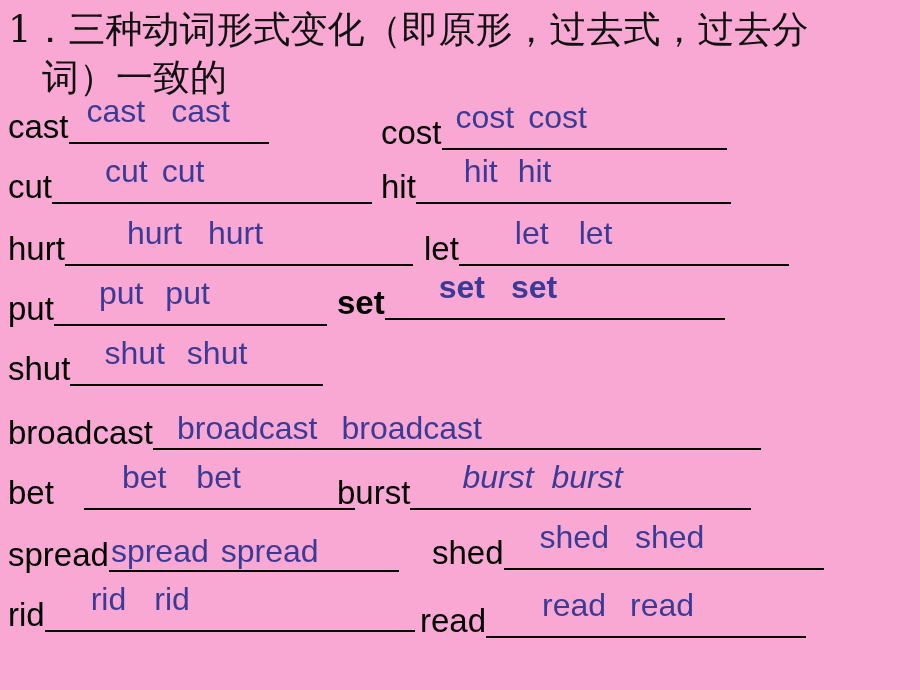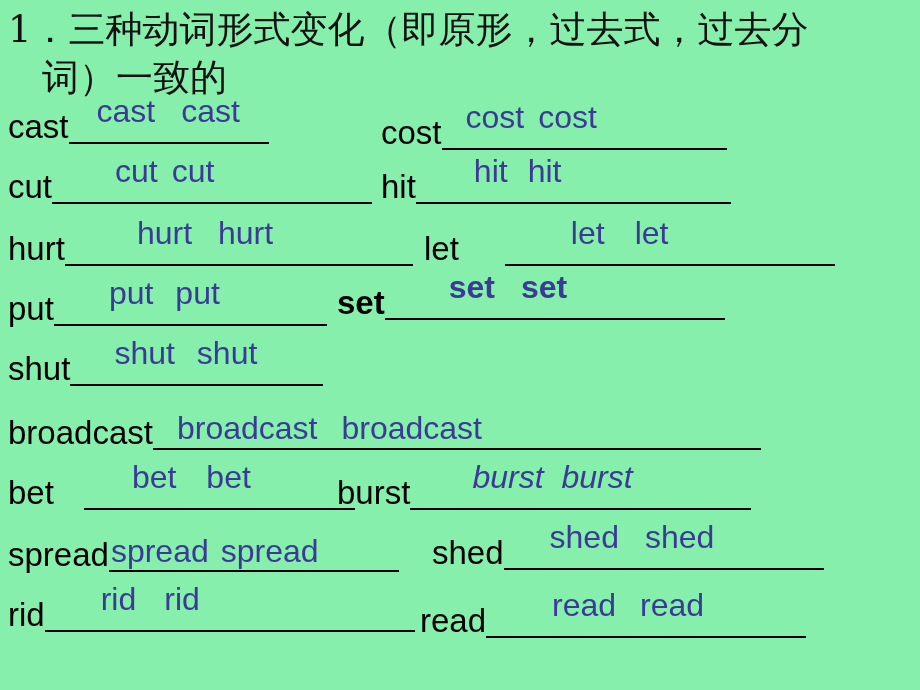--- a/index.html
+++ b/index.html
@@ -12,21 +12,21 @@
     height: 690px;
     overflow: hidden;
     font-family: "Liberation Sans", "DejaVu Sans", sans-serif;
     color: #000000;
   }
 
   #slide {
     position: relative;
     width: 920px;
     height: 690px;
-    background: #86efac;
+    background: #f9a8d4;
   }
 
   
   .title-block {
     position: absolute;
     left: 8px;
     top: 6px;
     width: 904px;
   }
   .title-line {
@@ -71,21 +71,21 @@
   .answer {
     position: absolute;
     bottom: 1px;
     white-space: nowrap;
     color: #3b3b96;
     font-size: 32px;
     line-height: 33px;
     font-family: "Liberation Sans", "DejaVu Sans", sans-serif;
   }
   .answer .w2 { padding-left: 26px; }
-  .answer.raise-lg { bottom: 14px; margin-left: 10px; }
+  .answer.raise-lg { bottom: 14px; }
   .answer.flat { bottom: 0px; }
 </style>
 </head>
 <body>
 
 <div id="slide">
 
   <div class="title-block">
     <div class="title-line">1．三种动词形式变化（即原形，过去式，过去分</div>
     <div class="title-line indent">词）一致的</div>
@@ -123,21 +123,21 @@
       </div>
     </div>
 
     <div class="verb-row">
       <div class="cell" style="left:8px; top:10px;">
         <span class="prompt">hurt</span>
         <span class="blank" style="width:348px;">
           <span class="answer raise-lg" style="left:62px;"><span>hurt</span><span class="w2" style="padding-left:26px;">hurt</span></span>
         </span>
       </div>
-      <div class="cell" style="left:424px; top:10px;gap:46px;">
+      <div class="cell" style="left:424px; top:10px;">
         <span class="prompt">let</span>
         <span class="blank" style="width:330px;">
           <span class="answer raise-lg" style="left:56px;"><span>let</span><span class="w2" style="padding-left:30px;">let</span></span>
         </span>
       </div>
     </div>
 
     <div class="verb-row">
       <div class="cell" style="left:8px; top:12px;">
         <span class="prompt">put</span>

